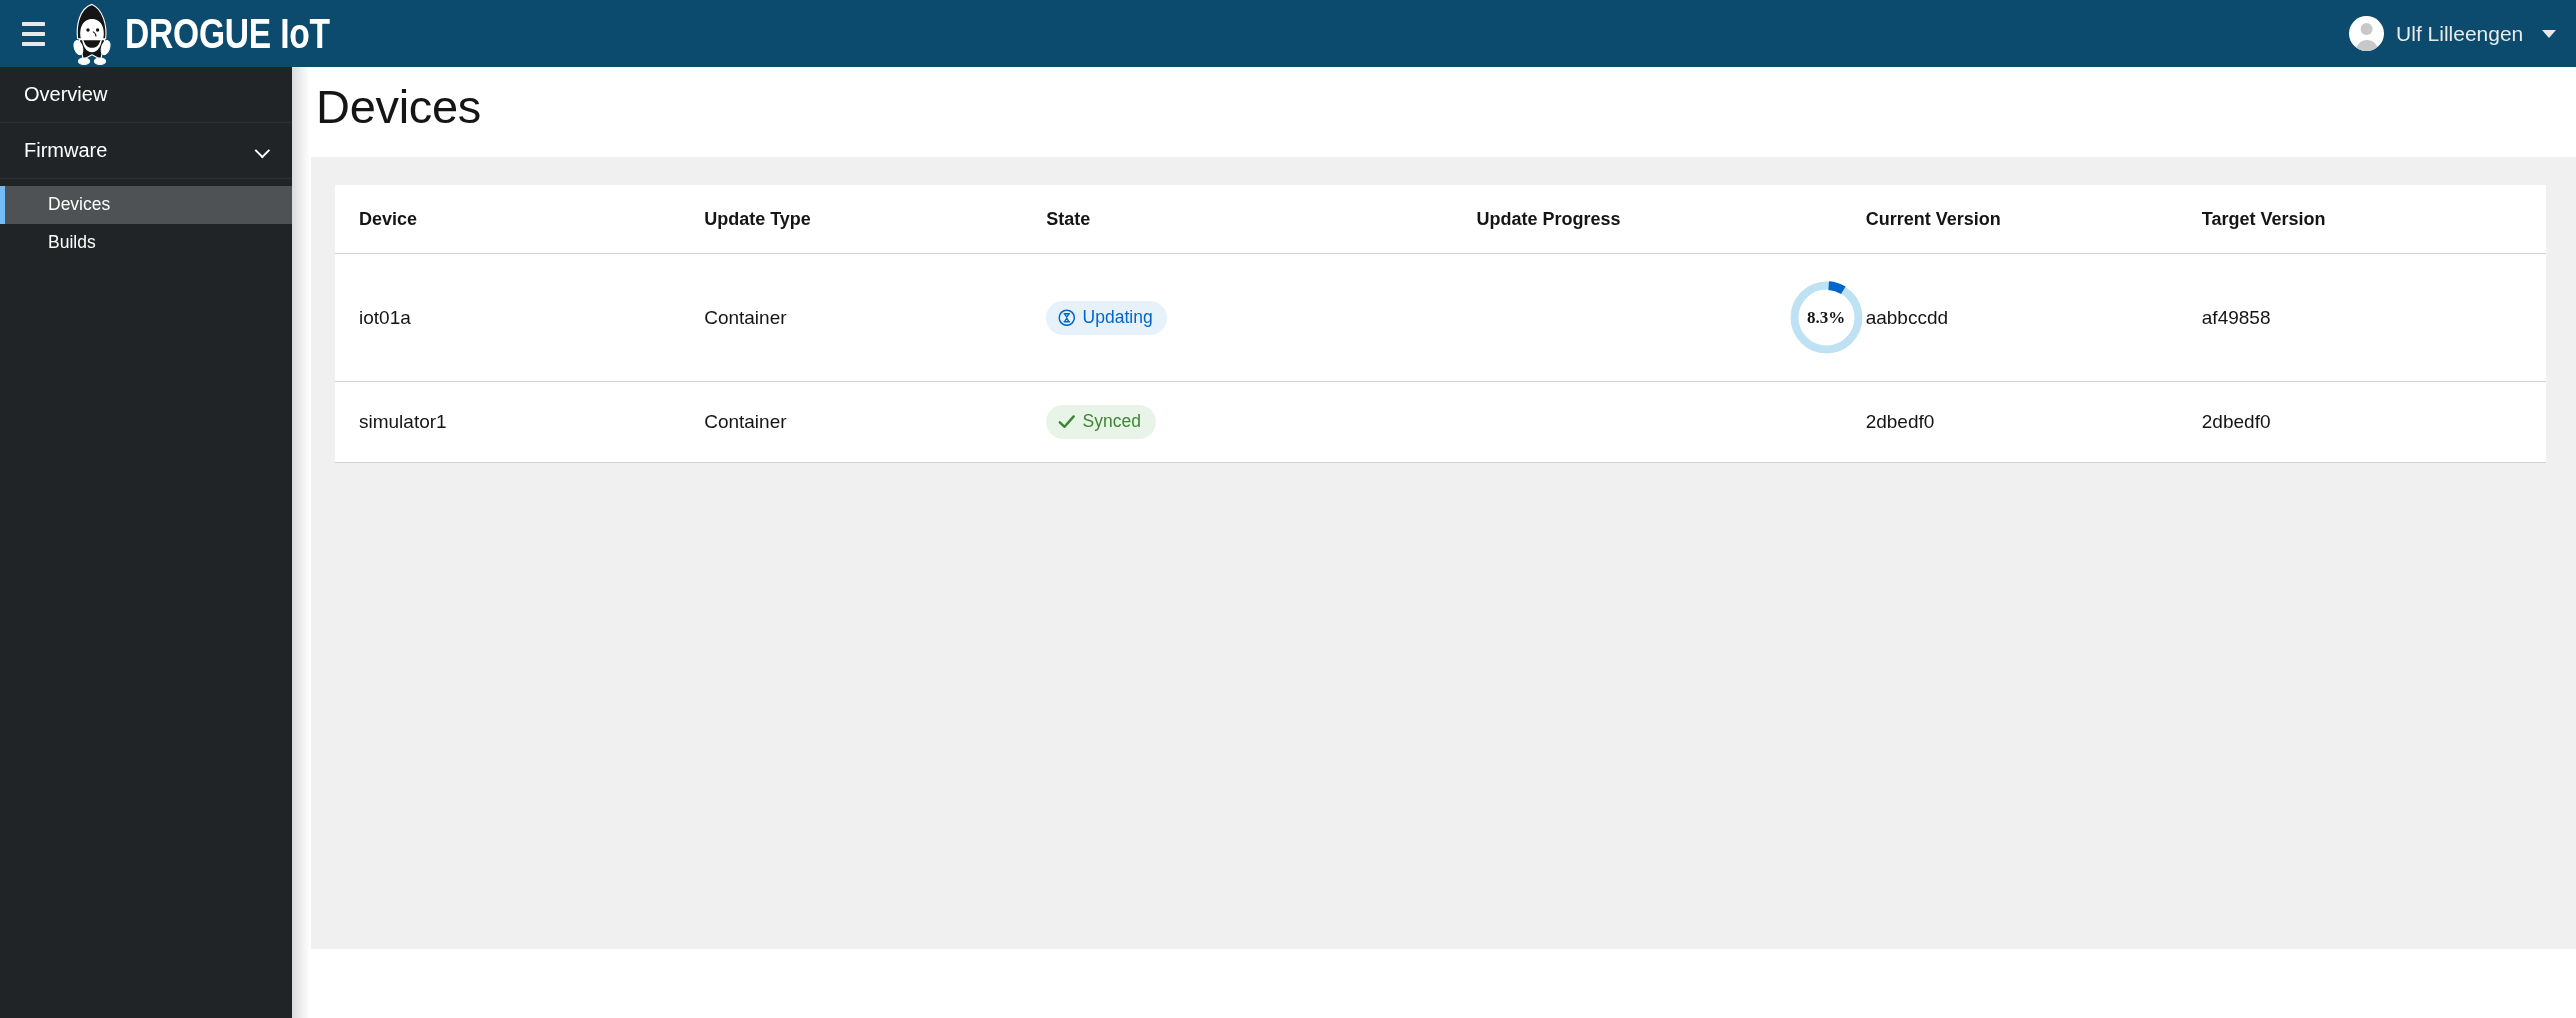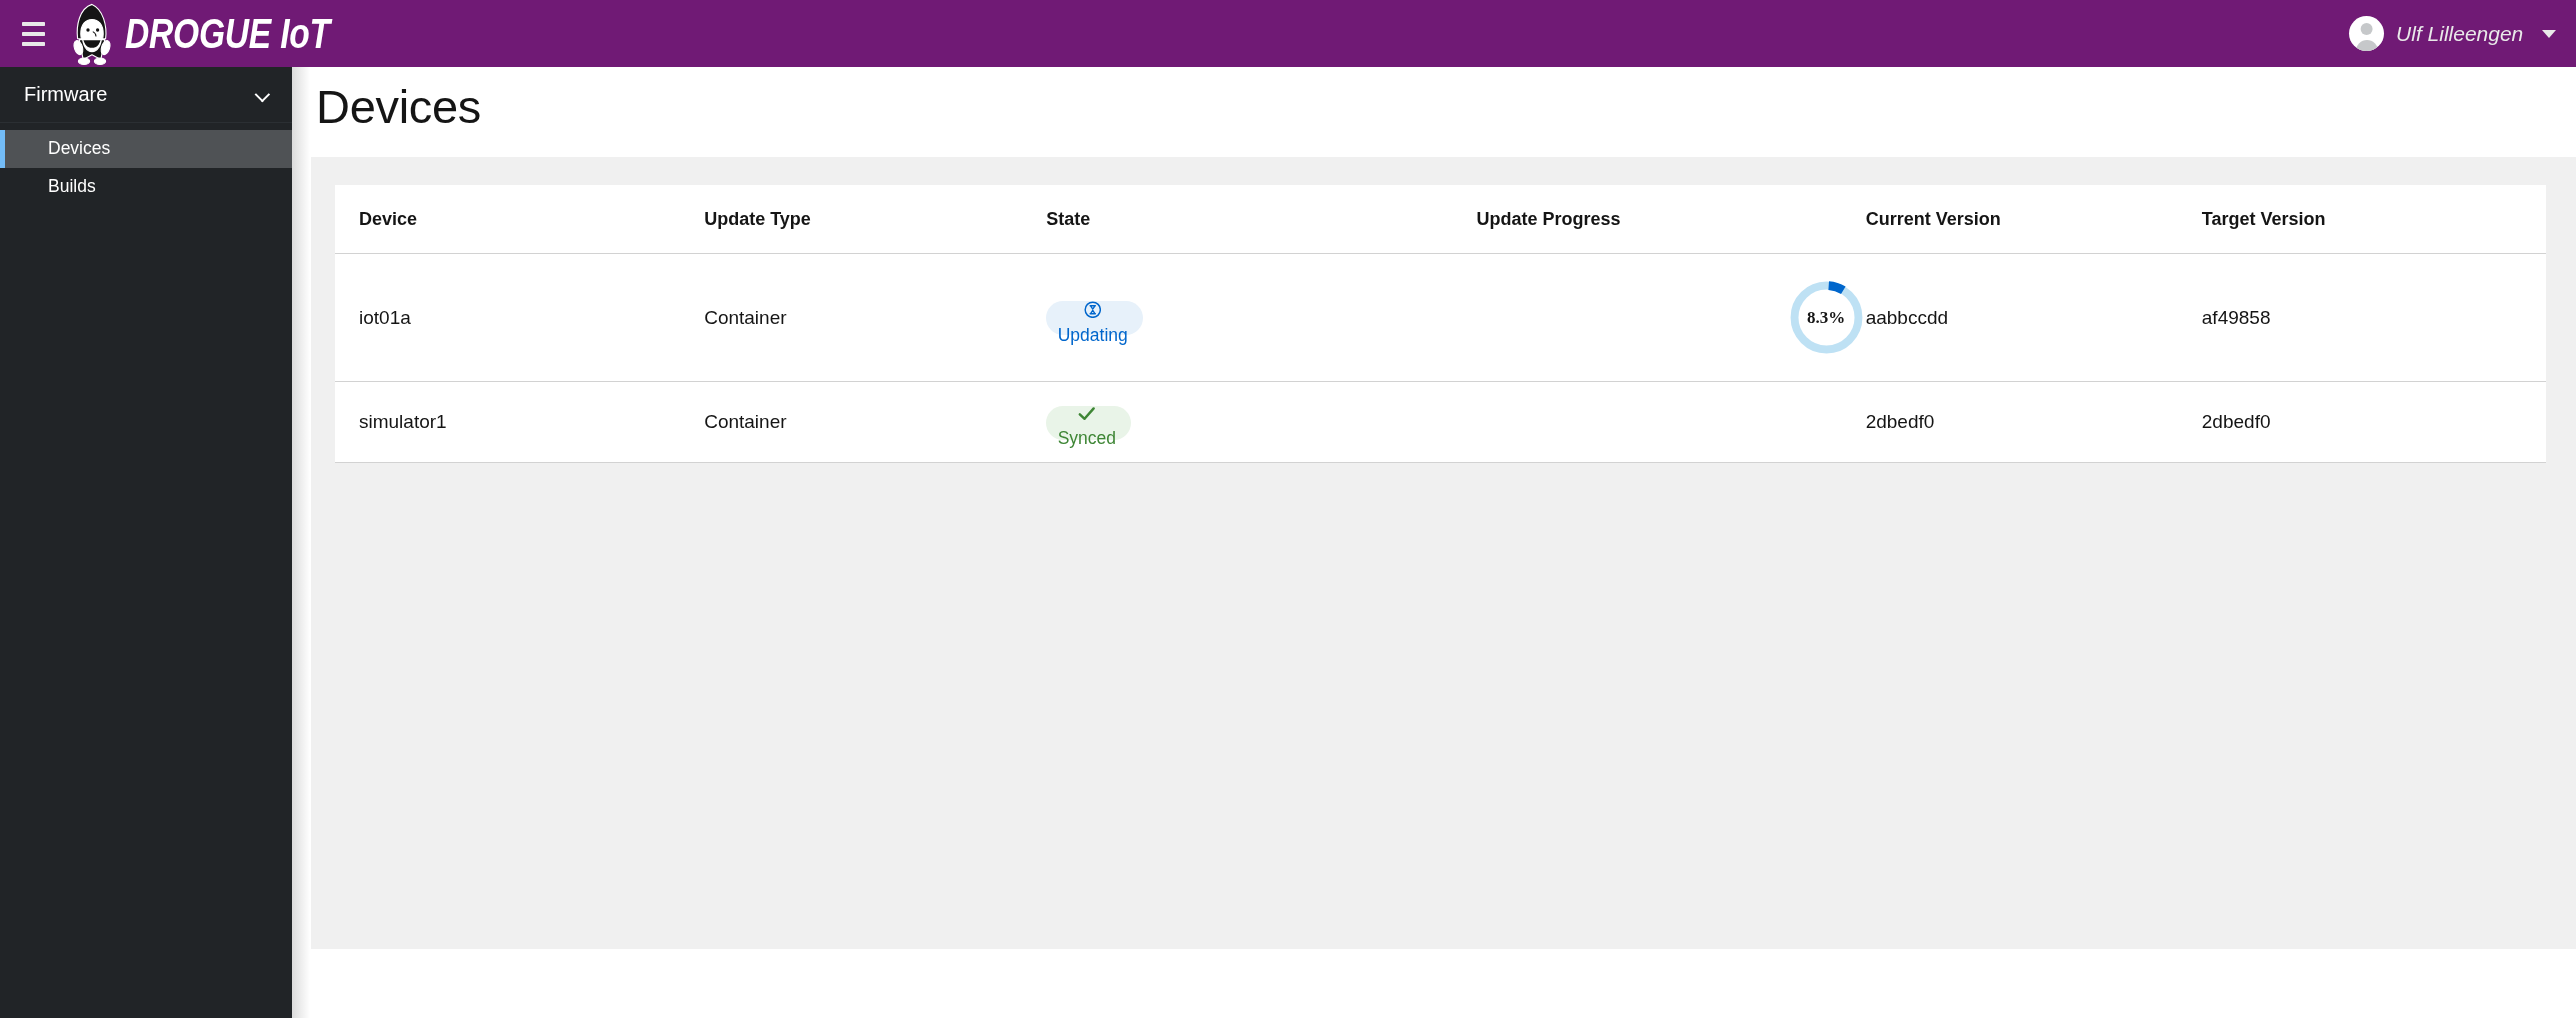--- a/index.html
+++ b/index.html
@@ -11,25 +11,24 @@
     font-family: "Liberation Sans", sans-serif;
     overflow: hidden;
   }
 
   
   .masthead {
     position: absolute;
     top: 0; left: 0;
     width: 2576px;
     height: 67px;
-    background: #701a75;
+    background: #0c4a6e;
     display: flex;
     align-items: center;
     z-index: 30;
-    font-style: italic;
   }
 
   .hamburger {
     width: 38px;
     height: 38px;
     margin-left: 14.8px;
     display: flex;
     flex-direction: column;
     justify-content: center;
     align-items: center;
@@ -276,21 +275,20 @@
   
   .badge {
     display: inline-flex;
     align-items: center;
     gap: 7.4px;
     height: 34px;
     padding: 0 14.8px 0 11.4px;
     border-radius: 17px;
     font-size: 17.5px;
     white-space: nowrap;
-    flex-direction: column;
   }
   .badge.updating {
     background: #e7f1fa;
     color: #0066cc;
   }
   .badge.synced {
     background: #e9f4e8;
     color: #3e8635;
   }
   .icon-hourglass {
@@ -357,20 +355,23 @@
   </div>
 
   <div class="masthead-right">
     <div class="avatar"></div>
     <div class="user-name">Ulf Lilleengen</div>
     <div class="caret-down"></div>
   </div>
 </div>
 
 <nav class="sidebar">
+  <div class="nav-item">
+    <span class="label">Overview</span>
+  </div>
 
   <div class="nav-item">
     <span class="label">Firmware</span>
     <span class="nav-chevron"></span>
   </div>
 
   <div style="height:6.7px"></div>
 
 
   <div class="nav-item sub selected">

